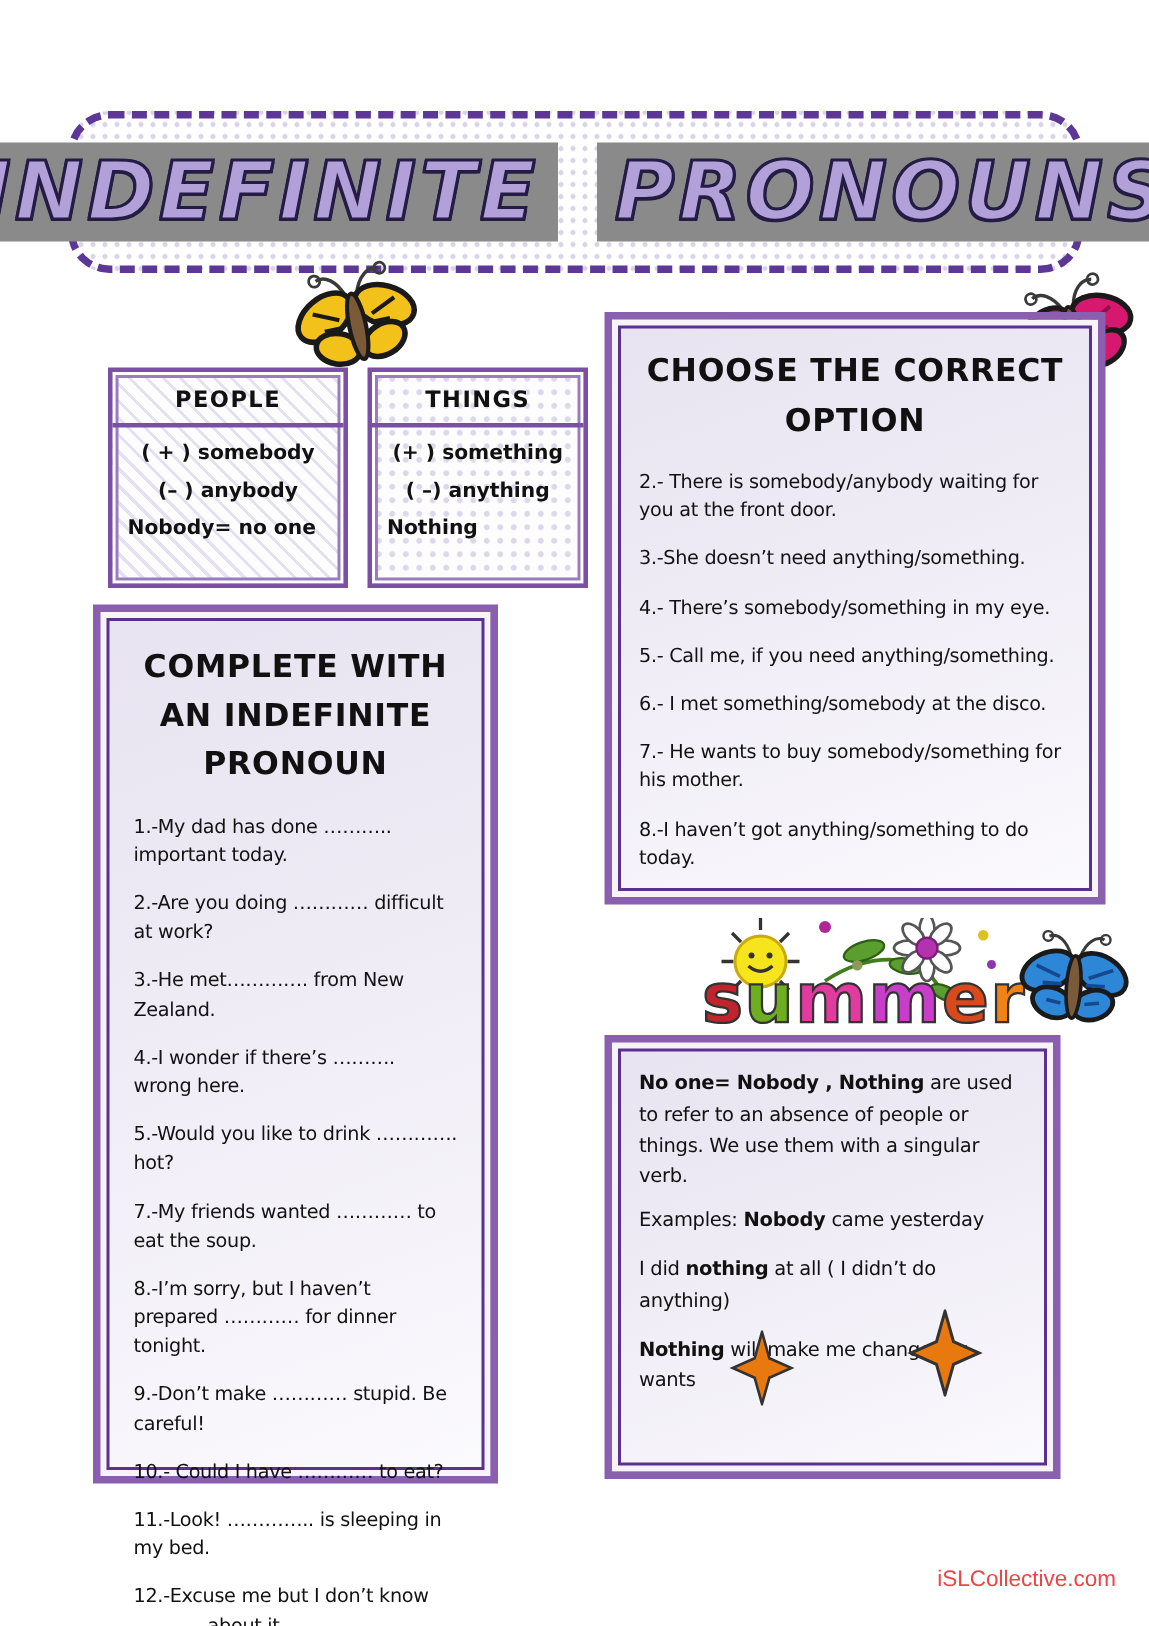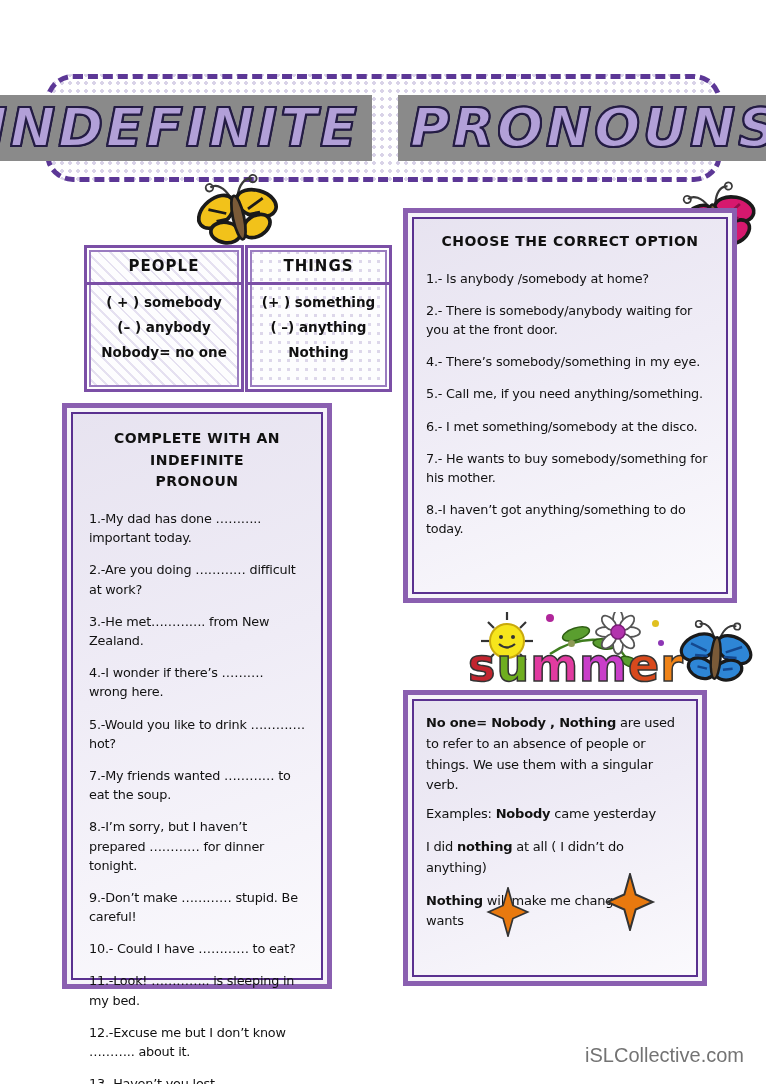--- a/index.html
+++ b/index.html
@@ -30,39 +30,39 @@
     position:absolute;border:3px solid #7b4fa6;
     box-shadow:inset 0 0 0 2px #ffffff, inset 0 0 0 4px #9a7cc0;
     font-size:13.5px;font-weight:bold;
   }
   .mini-table .hdr{
     text-align:center;padding:9px 0 7px;border-bottom:3px solid #7b4fa6;
     font-size:15px;letter-spacing:1px;
   }
   .people-table{left:72px;top:245px;width:154px;height:141px;
     background-image:repeating-linear-gradient(45deg, rgba(185,172,215,.35) 0 2px, rgba(255,255,255,0) 2px 8px);
-    background-color:#fdfdfe;margin-left:12px;}
+    background-color:#fdfdfe;}
   .things-table{left:245px;top:245px;width:141px;height:141px;
     background-image:radial-gradient(#ddd7ea 1.8px, transparent 2px);
     background-size:9px 9px;background-color:#fdfdfe;}
   .mini-table .row{padding:9px 10px 0;text-align:center;}
-  .mini-table .row.centered{text-align:center;}
+  .mini-table .row.centered{text-align:left;}
 
   
   .frame-box{
     position:absolute;border:5px solid #8a5fb0;
     box-shadow:inset 0 0 0 4px rgba(255,255,255,.95), inset 0 0 0 6px #5a3190;
     background:linear-gradient(160deg,#e7e3f0 0%,#efecf6 45%,#fbfafd 100%);
     box-sizing:border-box;
   }
   .fill-box{left:62px;top:403px;width:270px;height:586px;padding:20px 22px 10px;}
   .choose-box{left:403px;top:208px;width:334px;height:395px;padding:18px 18px 8px;}
   .notes-box{left:403px;top:690px;width:304px;height:296px;padding:18px 18px 8px;}
 
-  .box-title{text-align:center;font-weight:bold;font-size:14px;letter-spacing:.5px;margin:0 0 16px;line-height:1.55;}
+  .box-title{text-align:center;font-weight:bold;font-size:21px;letter-spacing:.5px;margin:0 0 16px;line-height:1.55;}
   .worksheet-item{margin:0 0 13px;font-size:12.8px;line-height:1.5;letter-spacing:-.2px;}
 
   .notes-box p{margin:0 0 8px;font-size:13px;line-height:1.6;letter-spacing:-.2px;}
   .notes-box .ctr{text-align:left;margin-top:12px;}
   .seg-bold{font-weight:bold;}
 
   
   .summer{position:absolute;left:420px;top:610px;width:345px;height:95px;}
   .summer-word{position:absolute;left:48px;top:32px;white-space:nowrap;}
   .summer-letter{
@@ -78,21 +78,21 @@
   .deco{position:absolute;}
   .dot{position:absolute;border-radius:50%;}
 
   
   .butterfly{position:absolute;}
   .star{position:absolute;}
 
   
   .watermark{
     position:absolute;right:22px;top:1044px;
-    font-family:"Liberation Sans",sans-serif;font-size:20px;color:#737373;
+    font-family:"Liberation Sans",sans-serif;font-size:15px;color:#ef4444;
   }
 </style>
 </head>
 <body>
 
 <div class="page">
 
   <div class="banner">
     <span class="banner-word">INDEFINITE</span>
     <span class="banner-word">PRONOUNS</span>
@@ -133,22 +133,22 @@
 
   <div class="mini-table things-table">
     <div class="hdr">THINGS</div>
     <div class="row">(+ ) something</div>
     <div class="row">( –) anything</div>
     <div class="row centered">Nothing</div>
   </div>
 
   <div class="frame-box choose-box">
     <div class="box-title">CHOOSE THE CORRECT OPTION</div>
-    <p class="worksheet-item">1.- Is anybody /somebody at home?</p>
     <p class="worksheet-item">2.- There is somebody/anybody waiting for you at the front door.</p>
+    <p class="worksheet-item">3.-She doesn’t need anything/something.</p>
     <p class="worksheet-item">4.- There’s somebody/something in my eye.</p>
     <p class="worksheet-item">5.- Call me, if you need anything/something.</p>
     <p class="worksheet-item">6.- I met something/somebody at the disco.</p>
     <p class="worksheet-item">7.- He wants to buy somebody/something for his mother.</p>
     <p class="worksheet-item">8.-I haven’t got anything/something to do today.</p>
   </div>
 
   <div class="frame-box fill-box">
     <div class="box-title">
       <span>COMPLETE WITH AN INDEFINITE</span><br>

